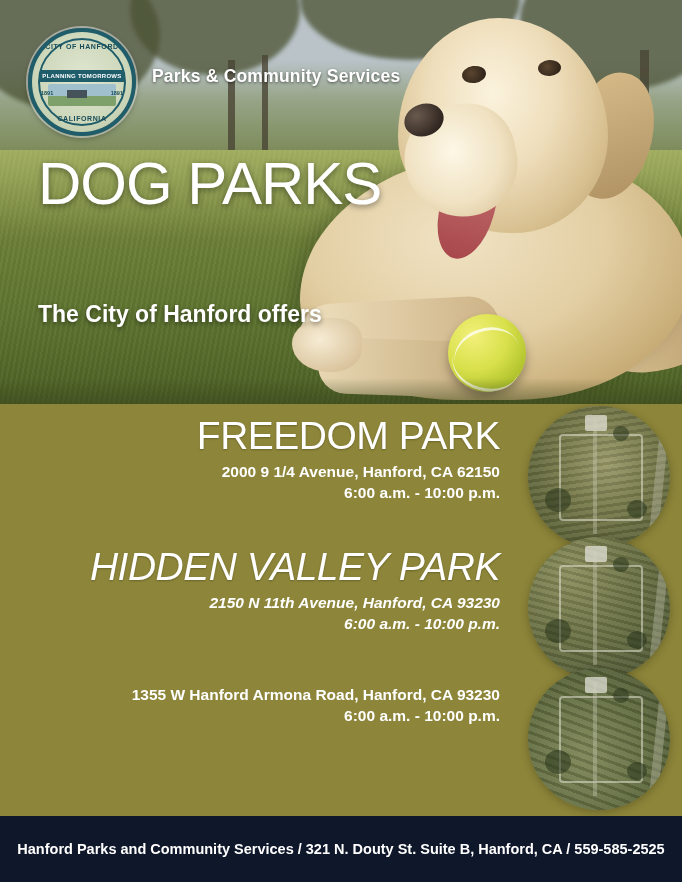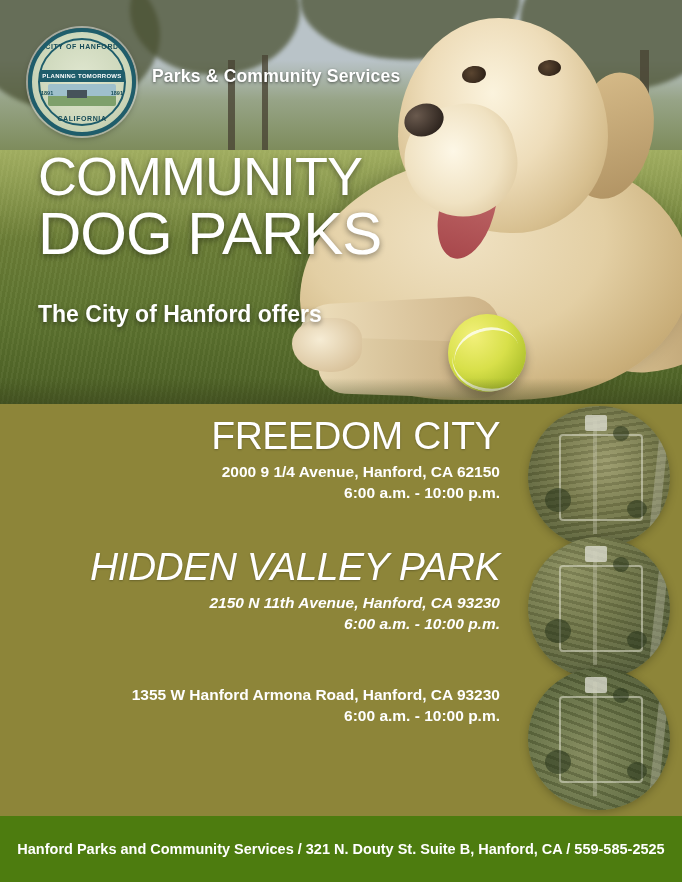--- a/index.html
+++ b/index.html
@@ -398,21 +398,21 @@
     background:
       repeating-linear-gradient(20deg, rgba(0,0,0,.12) 0 3px, rgba(255,255,255,.06) 3px 8px),
       radial-gradient(circle at 40% 60%, #7e8556 0%, #657043 45%, #4f5a33 80%, #3e4728 100%);
   }
 
   
   .footer {
     position: absolute;
     left: 0; right: 0; bottom: 0;
     height: 66px;
-    background: #4d7c0f;
+    background: #0f172a;
     display: flex;
     align-items: center;
     justify-content: center;
   }
   .footer-text {
     color: #fff;
     font-size: 14.5px;
     font-weight: bold;
     letter-spacing: 0;
   }
@@ -465,36 +465,35 @@
       <div class="seal-years">
         <span>1891</span>
         <span>1891</span>
       </div>
       <div class="seal-bottom-text">CALIFORNIA</div>
     </div>
 
     <div class="dept-title">Parks &amp; Community Services</div>
 
     <div class="headline">
-      <span class="l1">COMMUNITY</span>
       <span class="l2">DOG PARKS</span>
     </div>
 
     <div class="subhead">
       <span>The City of Hanford offers</span>
     </div>
 
     <div class="hero-bottom-fade"></div>
   </div>
 
   <div class="list">
 
     <div class="park">
       <div class="park-text" style="top:12px;">
-        <div class="park-name">FREEDOM CITY</div>
+        <div class="park-name">FREEDOM PARK</div>
         <div class="park-addr">2000 9 1/4 Avenue, Hanford, CA 62150</div>
         <div class="park-hours">6:00 a.m. - 10:00 p.m.</div>
       </div>
       <div class="park-photo" style="top:2px;">
         <div class="aerial v2">
           <span class="blob1"></span>
           <span class="blob2"></span>
           <span class="blob3"></span>
           <span class="road"></span>
           <span class="pad"></span>

